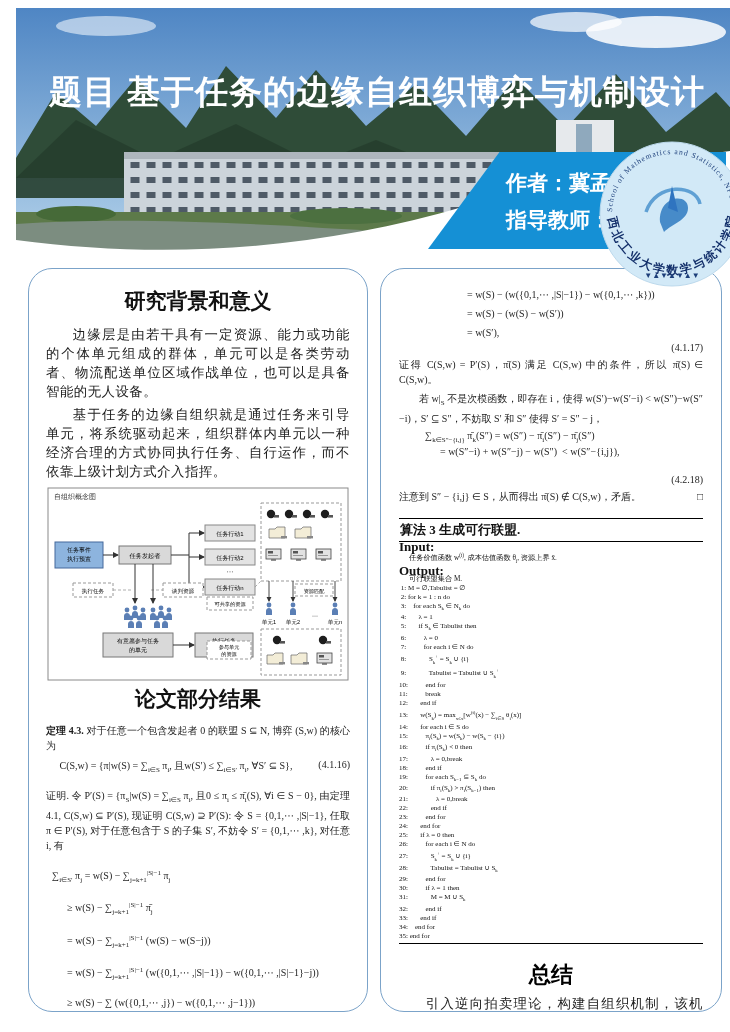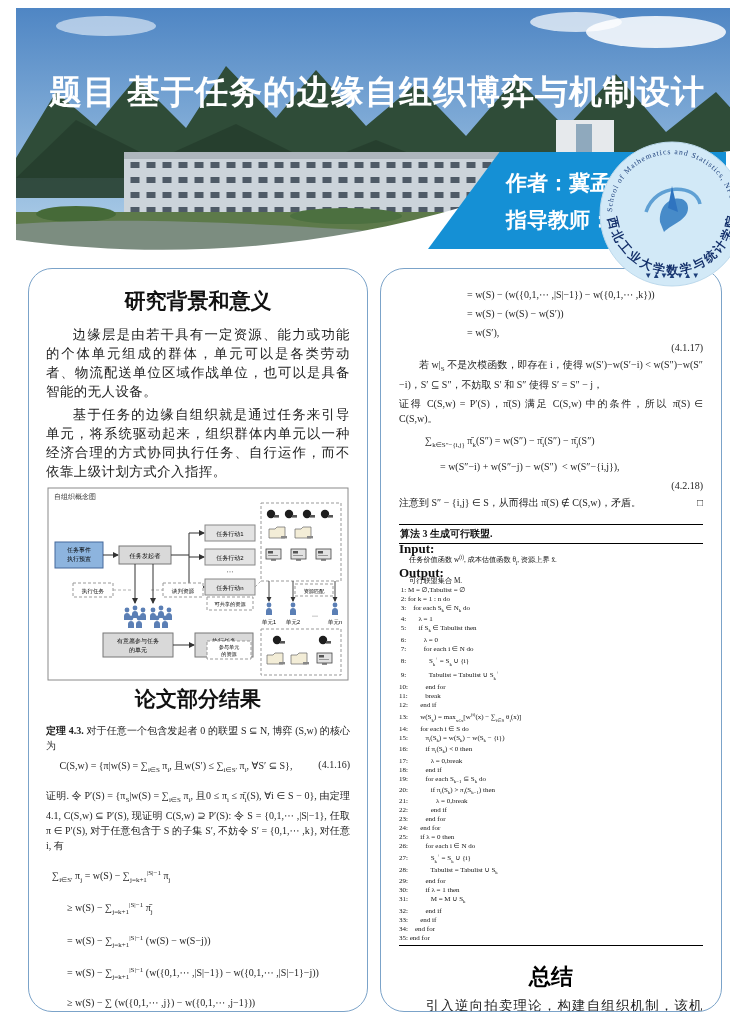--- a/index.html
+++ b/index.html
@@ -32,32 +32,32 @@
   .sci{font-family:"Liberation Serif",serif;font-size:10px;line-height:15px;
        text-align:justify;color:#1c1c1c;margin:4px 0;}
   .eq-row{display:flex;font-family:"Liberation Serif",serif;
        font-size:10px;color:#1c1c1c;margin:6px 0;}
   .eq-row .eq{flex:1;text-align:center;}
   .eq-row .tag{width:44px;text-align:right;}
   .mathblock{font-family:"Liberation Serif",serif;font-size:10px;white-space:pre-wrap;
        color:#1c1c1c;}
   .deriv-left{line-height:25px;margin:8px 0 0 6px;}
   .deriv-right{line-height:19px;margin:0 0 0 68px;}
-  .eq418{line-height:21px;margin:4px 0 3px 26px;}
+  .eq418{line-height:12px;margin:4px 0 16px 26px;}
   .tag-line{font-family:"Liberation Serif",serif;font-size:10px;text-align:right;color:#1c1c1c;}
   .qed{float:right;}
   sup,sub{font-size:.7em;}
 
   
   .diagram{margin:6px auto 4px auto;display:block;}
 
   
   .algo{width:304px;margin:14px auto 6px auto;font-family:"Liberation Serif",serif;color:#111;}
   .algo .algo-title{border-top:1.5px solid #000;border-bottom:.8px solid #000;
-       font-size:10px;font-weight:bold;padding:2px 1px;}
+       font-size:13px;font-weight:bold;padding:2px 1px;}
   .algo .io-label{font-weight:bold;font-size:13px;line-height:9px;}
   .algo .io-text{font-size:7.2px;line-height:9px;padding-left:10px;}
   .algo .code{font-size:7px;line-height:9px;white-space:pre-wrap;border-bottom:1.5px solid #000;
        padding-bottom:2px;}
   .summary-heading{font-family:"Liberation Serif",serif;font-weight:bold;font-size:22px;
        text-align:center;margin:16px 0 4px 0;}
 </style>
 </head>
 <body>
 
@@ -275,22 +275,22 @@
       = w(S) − ∑<sub>j=k+1</sub><sup>|S|−1</sup> (w({0,1,⋯ ,|S|−1}) − w({0,1,⋯ ,|S|−1}−j))
       ≥ w(S) − ∑ (w({0,1,⋯ ,j}) − w({0,1,⋯ ,j−1}))</div>
   </div>
 
   <div class="col right">
     <div class="mathblock deriv-right" style="white-space: pre-wrap;">= w(S) − (w({0,1,⋯ ,|S|−1}) − w({0,1,⋯ ,k}))
 = w(S) − (w(S) − w(S′))
 = w(S′),</div>
     <div class="tag-line">(4.1.17)</div>
 
+    <p class="sci">证得 C(S,w) = P′(S)，π̄(S) 满足 C(S,w) 中的条件，所以 π̄(S) ∈ C(S,w)。</p>
     <p class="sci" style="text-indent: 2em; white-space: pre-wrap;">若 w|<sub>S</sub> 不是次模函数，即存在 i，使得 w(S′)−w(S′−i) &lt; w(S″)−w(S″−i)，S′ ⊆ S″，不妨取 S′ 和 S″ 使得 S′ = S″ − j，</p>
-    <p class="sci">证得 C(S,w) = P′(S)，π̄(S) 满足 C(S,w) 中的条件，所以 π̄(S) ∈ C(S,w)。</p>
 
     <div class="mathblock eq418" style="white-space: pre-wrap;">∑<sub>k∈S″−{i,j}</sub> π̄<sub>k</sub>(S″) = w(S″) − π̄<sub>i</sub>(S″) − π̄<sub>j</sub>(S″)
       = w(S″−i) + w(S″−j) − w(S″)  &lt; w(S″−{i,j}),</div>
     <div class="tag-line">(4.2.18)</div>
 
     <p class="sci"><span>注意到 S″ − {i,j} ∈ S，从而得出 π̄(S) ∉ C(S,w)，矛盾。</span><span class="qed">□</span></p>
 
     <div class="algo">
       <div class="algo-title">算法 3 生成可行联盟.</div>
       <div class="io-label">Input:</div>

